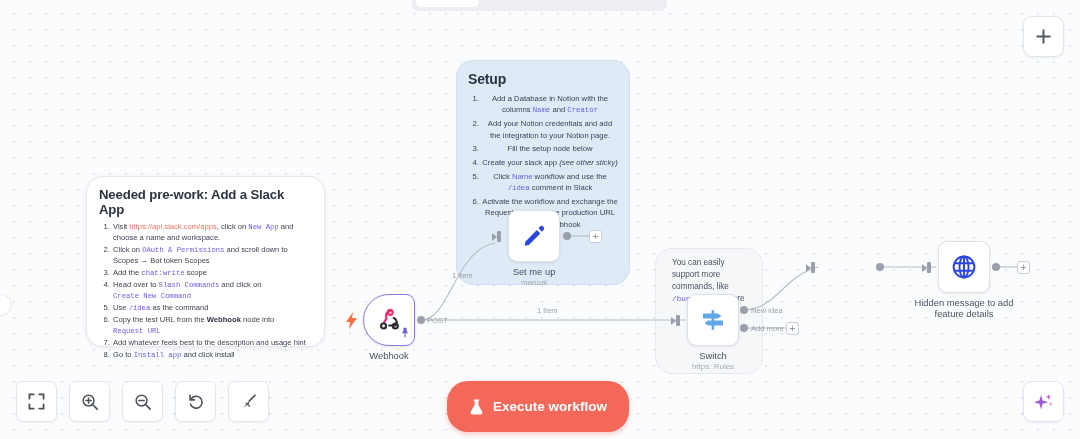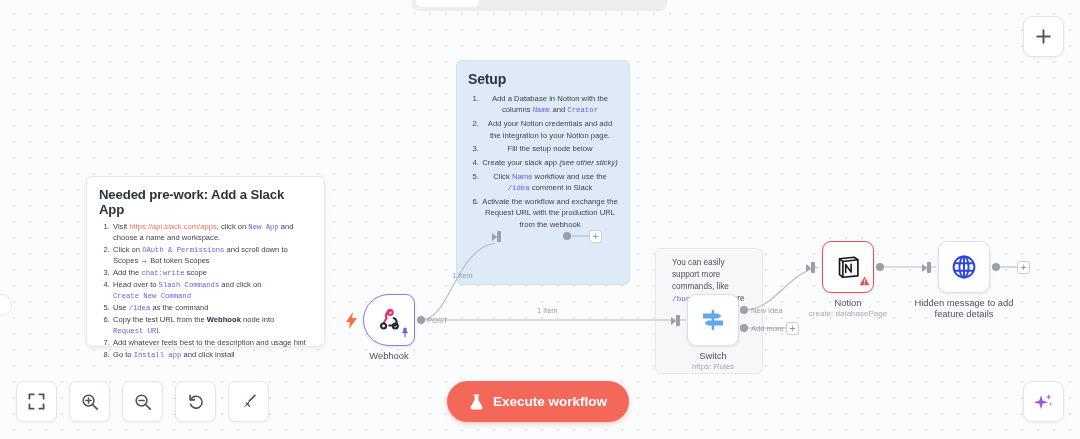--- a/index.html
+++ b/index.html
@@ -31,21 +31,21 @@
   .tab {
     font-size: 12.5px; color: #9aa0ab;
     padding: 5px 13px 6px; border-radius: 5px;
     white-space: nowrap; letter-spacing: .1px;
   }
   .tab.active { background: #ffffff; color: #3a3f48; font-weight: 600; }
 
   
   .sticky {
     position: absolute;
-    border-radius: 6px;
+    border-radius: 17px;
     z-index: 2;
   }
   .sticky-slack {
     left: 86px; top: 176px; width: 239px; height: 171px;
     background: #ffffff;
     border: 1px solid #e6e8ee;
     box-shadow: 0 1px 4px rgba(40,45,60,.09);
     padding: 10px 12px 8px 12px;
   }
   .sticky-slack h2 {
@@ -147,21 +147,21 @@
   
   .toolbar { position: absolute; left: 16px; top: 381px; display: flex; gap: 12px; z-index: 30; }
   .tool-btn {
     width: 41px; height: 41px; background: #fff;
     border: 1px solid #e3e6ed; border-radius: 7px;
     display:flex; align-items:center; justify-content:center;
     box-shadow: 0 1px 2px rgba(40,45,60,.05);
   }
   .exec-btn {
     position: absolute; left: 447px; top: 381px;
-    width: 182px; height: 41px;
+    width: 182px; height: 51px;
     background: #f4685a; border-radius: 21px;
     display:flex; align-items:center; justify-content:center; gap: 9px;
     color:#fff; font-size: 13.5px; font-weight: 600;
     box-shadow: 0 2px 5px rgba(244,104,90,.35);
     z-index: 30;
   }
   .add-btn {
     position: absolute; left: 1023px; top: 16px;
     width: 41px; height: 41px; background:#fff;
     border:1px solid #e3e6ed; border-radius: 9px;
@@ -262,20 +262,30 @@
           </svg>
       </span>
     </div>
     <div class="node-label">Webhook</div>
   </div>
   <div class="dot" style="left:417px; top:316px;"></div>
   <div class="conn-label" style="left:427px; top:316px;">POST</div>
   <div class="conn-label" style="left:452px; top:271px;">1 item</div>
   <div class="conn-label" style="left:537px; top:306px;">1 item</div>
 
+  <div class="node" style="left:508px; top:210px;">
+    <div class="node-box">
+      <svg width="26" height="26" viewBox="0 0 24 24">
+        <path d="M4 17.2 L14.6 6.4 L17.8 9.6 L7.2 20.4 L3.4 21 Z" fill="#2b46e0"></path>
+        <path d="M16.1 4.9 L19.3 8.1 L21 6.3 A2.3 2.3 0 0 0 17.8 3.1 Z" fill="#2b46e0"></path>
+      </svg>
+    </div>
+    <div class="node-label">Set me up</div>
+    <div class="node-sub">manual</div>
+  </div>
   <div class="inarrow" style="left:497px; top:231px;"></div>
   <div class="dot" style="left:563px; top:232px;"></div>
   <div class="plusbtn" style="left:589px; top:230px;">+</div>
 
   <div class="node" style="left:687px; top:294px;">
     <div class="node-box">
       <svg width="28" height="26" viewBox="0 0 26 26">
         <rect x="11.6" y="3" width="2.6" height="20" rx="1" fill="#62a8e8"></rect>
         <path d="M3 6.4 h15 l3.4 2.6 -3.4 2.6 H3 z" fill="#62a8e8"></path>
         <path d="M23 13.4 H8 l-3.4 2.6 3.4 2.6 h15 z" fill="#62a8e8"></path>
@@ -284,39 +294,20 @@
     <div class="node-label">Switch</div>
     <div class="node-sub">https: Rules</div>
   </div>
   <div class="inarrow" style="left:676px; top:315px;"></div>
   <div class="dot" style="left:740px; top:306px;"></div>
   <div class="conn-label" style="left:751px; top:306px;">New idea</div>
   <div class="dot" style="left:740px; top:324px;"></div>
   <div class="conn-label" style="left:751px; top:324px;">Add more ...</div>
   <div class="plusbtn" style="left:786px; top:322px;">+</div>
 
-  <div class="node" style="left:822px; top:241px;">
-    <div class="node-box err">
-      <svg width="25" height="25" viewBox="0 0 24 24">
-        <path d="M3.4 3.6 L17.4 2.2 L21 4.6 V20 L6.6 21.4 L3.4 18.8 Z" fill="#ffffff" stroke="#16161a" stroke-width="1.6" stroke-linejoin="round"></path>
-        <path d="M3.4 3.6 L6.6 6.2 V21.4" fill="none" stroke="#16161a" stroke-width="1.5"></path>
-        <path d="M6.6 6.2 L21 4.6" fill="none" stroke="#16161a" stroke-width="1.5"></path>
-        <path d="M9.3 9.2 v7.6 M9.3 9.2 L14.5 16.4 M14.5 9 v7.4" fill="none" stroke="#16161a" stroke-width="1.5" stroke-linecap="round"></path>
-      </svg>
-      <span class="warn-icon">
-        <svg width="11" height="10" viewBox="0 0 12 11">
-            <path d="M6 0.6 11.4 10.2 H0.6 Z" fill="#ef4d4d"></path>
-            <rect x="5.4" y="3.6" width="1.2" height="3.5" fill="#fff"></rect>
-            <rect x="5.4" y="7.9" width="1.2" height="1.2" fill="#fff"></rect>
-          </svg>
-      </span>
-    </div>
-    <div class="node-label">Notion</div>
-    <div class="node-sub">create: databasePage</div>
-  </div>
   <div class="inarrow" style="left:811px; top:262px;"></div>
   <div class="dot" style="left:876px; top:263px;"></div>
 
   <div class="node" style="left:938px; top:241px;border-radius:15px;">
     <div class="node-box">
       <svg width="26" height="26" viewBox="0 0 24 24">
         <circle cx="12" cy="12" r="9.6" fill="none" stroke="#2b46e0" stroke-width="1.8"></circle>
         <ellipse cx="12" cy="12" rx="4.2" ry="9.6" fill="none" stroke="#2b46e0" stroke-width="1.8"></ellipse>
         <path d="M2.8 8.6 H21.2 M2.8 15.4 H21.2 M12 2.4 V21.6" stroke="#2b46e0" stroke-width="1.8" fill="none"></path>
       </svg>

